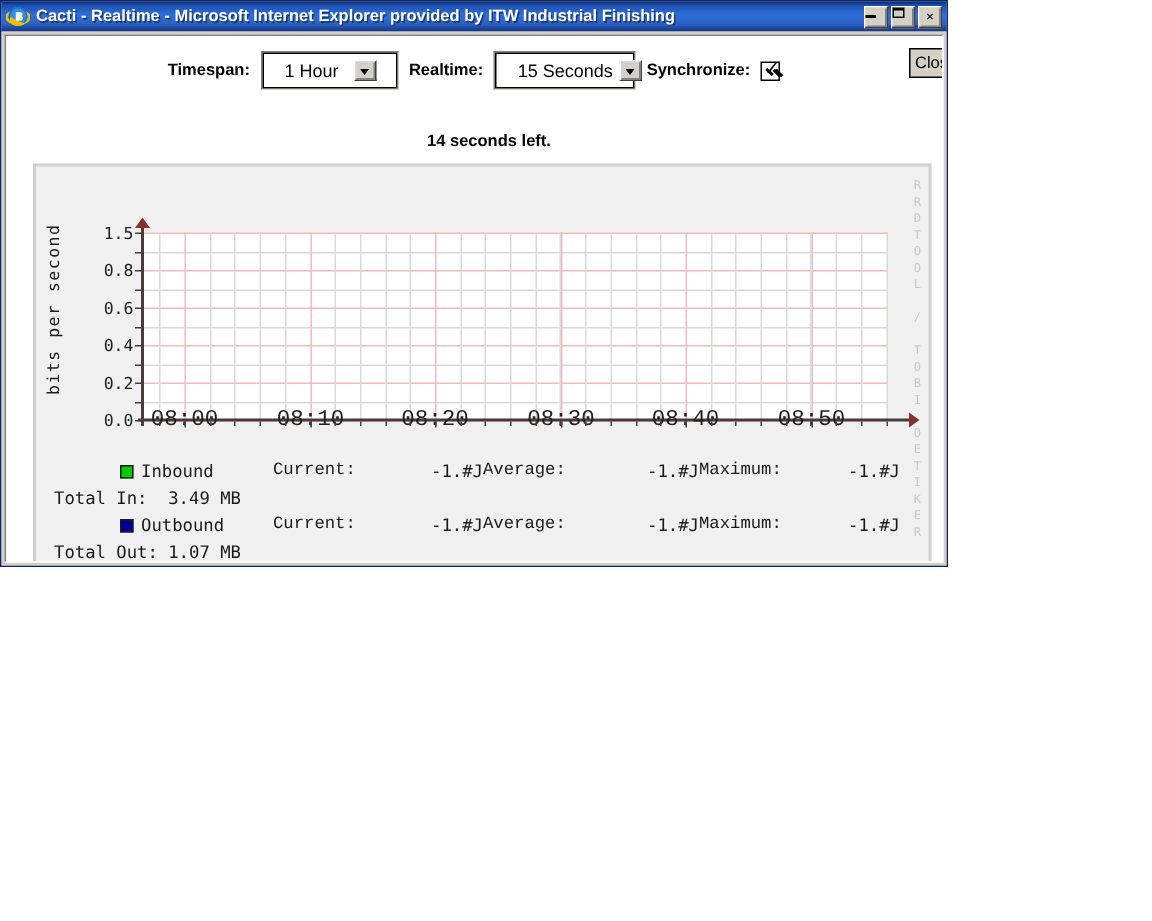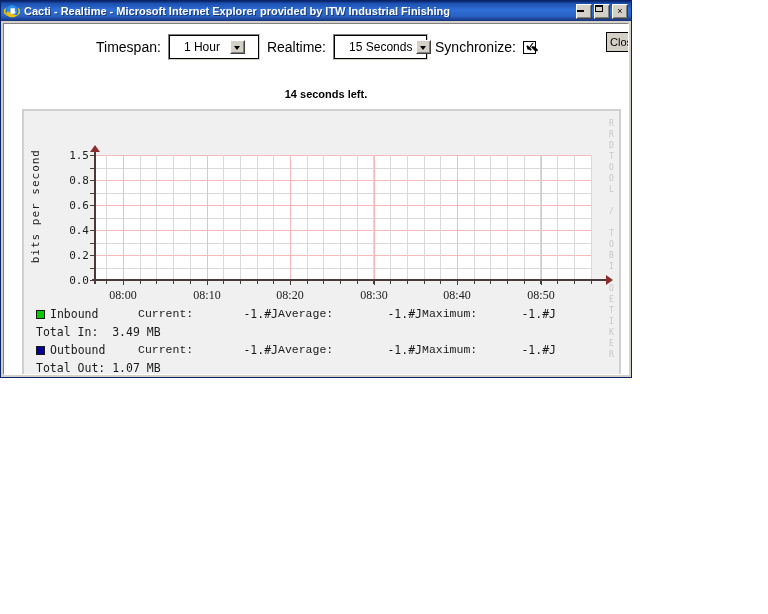--- a/index.html
+++ b/index.html
@@ -141,22 +141,22 @@
     width: 100%;
     display: flex;
     align-items: center;
     justify-content: center;
     gap: 7px;
     font-size: 11px;
     font-weight: bold;
     color: #000;
   }
   .ctrl-label {
-    font-size: 14px;
-    font-weight: normal;
+    font-size: 11px;
+    font-weight: bold;
     white-space: nowrap;
   }
   .win-select {
     display: inline-flex;
     align-items: center;
     background: #ffffff;
     border-top: 1px solid #808080;
     border-left: 1px solid #808080;
     border-right: 1px solid #d4d0c8;
     border-bottom: 1px solid #d4d0c8;
@@ -411,23 +411,23 @@
   }
   .xtick-mark {
     position: absolute;
     top: 170px;
     width: 1px;
     height: 4px;
     background: #4a3b3b;
   }
   .xtick-label {
     position: absolute;
-    top: 177px;
-    font-family: Liberation Serif, serif;
-    font-size: 12px;
+    top: 160px;
+    font-family: Liberation Mono, monospace;
+    font-size: 15px;
     color: #202020;
     white-space: nowrap;
     transform: translateX(-50%);
   }
 
   
   #legend {
     position: absolute;
     left: 12px;
     top: 194px;
@@ -435,20 +435,21 @@
     font-family: "DejaVu Sans Mono", monospace;
     font-size: 11.5px;
     color: #1a1a1a;
     line-height: 18px;
   }
   .legend-row {
     display: flex;
     align-items: center;
     white-space: pre;
     height: 18px;
+    margin-left: 44px;
   }
   .legend-swatch {
     width: 9px;
     height: 9px;
     border: 1px solid #1a1a1a;
     box-sizing: border-box;
     margin-right: 5px;
     flex: 0 0 9px;
   }
   .legend-name { display: inline-block; width: 88px; }

